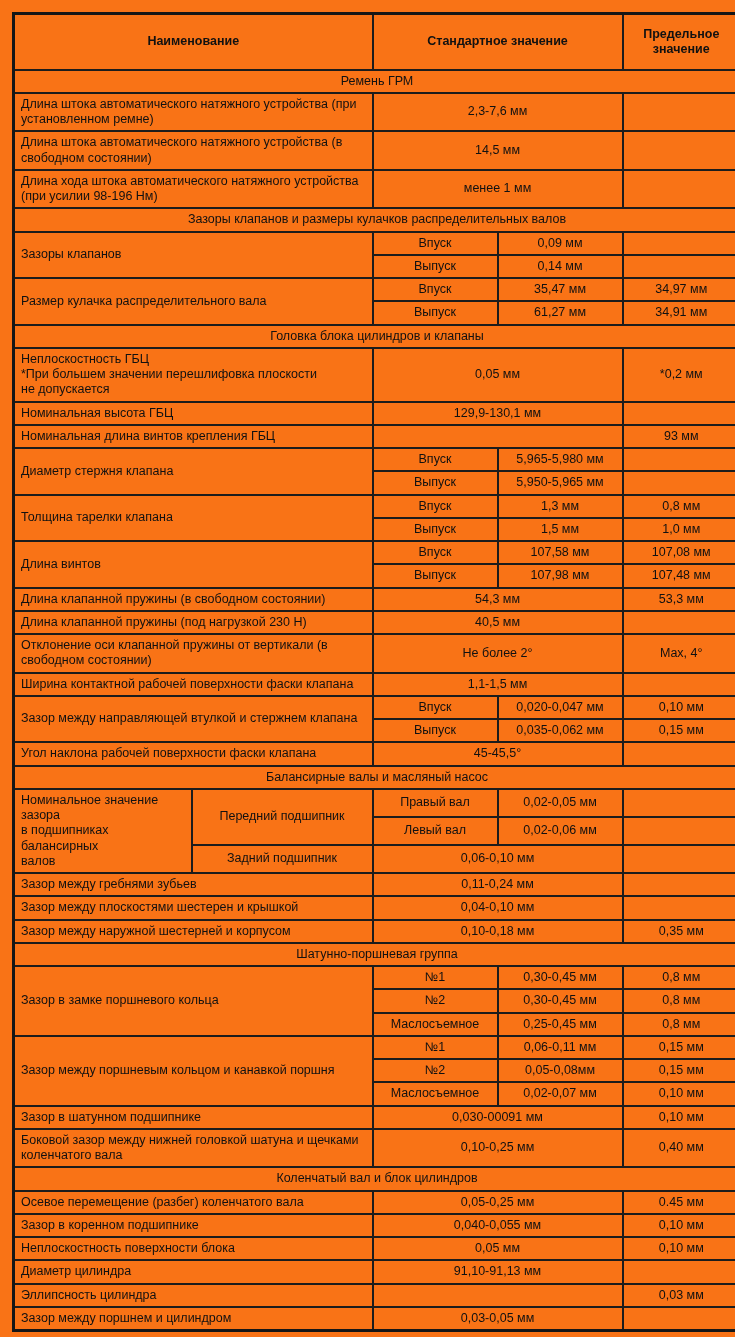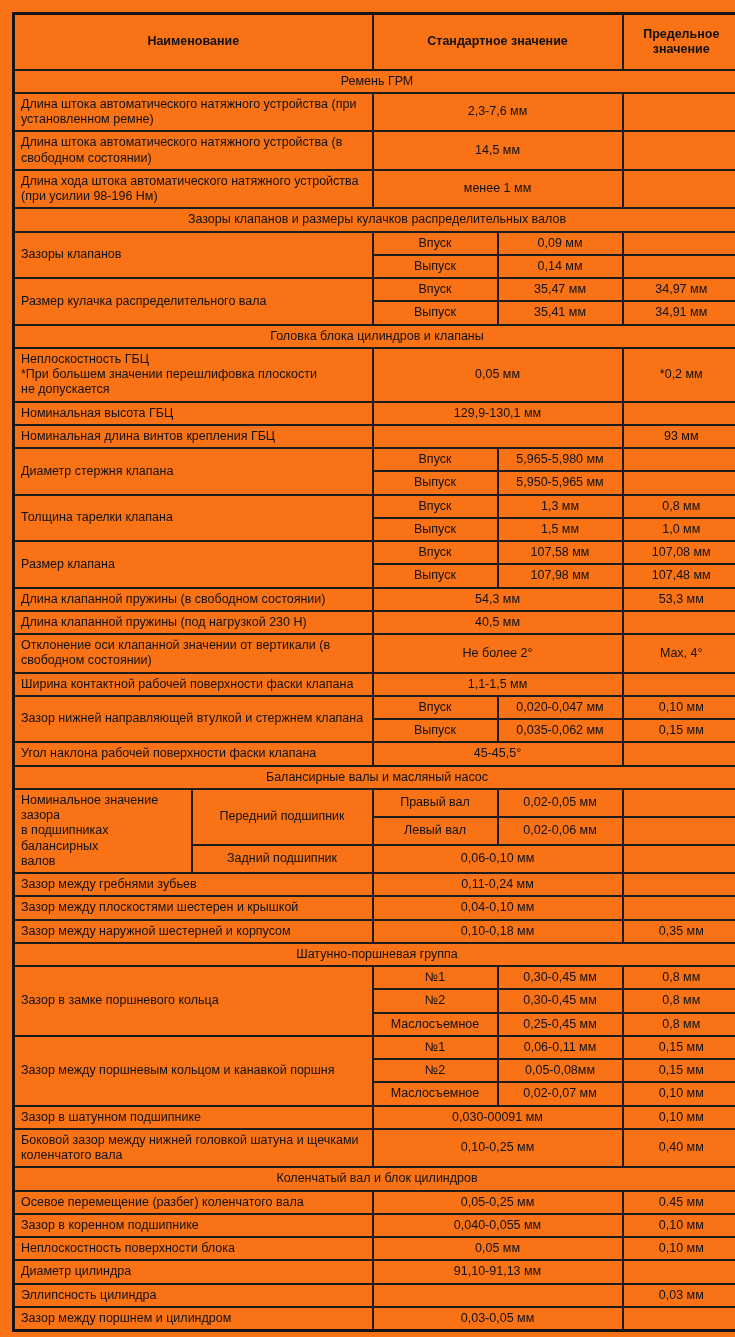--- a/index.html
+++ b/index.html
@@ -110,21 +110,21 @@
           <td class="center"></td>
         </tr>
         <tr>
           <td class="name" colspan="2" rowspan="2">Размер кулачка распределительного вала</td>
           <td class="center">Впуск</td>
           <td class="center">35,47 мм</td>
           <td class="center">34,97 мм</td>
         </tr>
         <tr>
           <td class="center">Выпуск</td>
-          <td class="center">35,41 мм</td>
+          <td class="center">61,27 мм</td>
           <td class="center">34,91 мм</td>
         </tr>
         <tr>
           <td class="section" colspan="5">Головка блока цилиндров и клапаны</td>
         </tr>
         <tr>
           <td class="name" colspan="2">Неплоскостность ГБЦ
 *При большем значении перешлифовка плоскости
 не допускается</td>
           <td class="center" colspan="2">0,05 мм</td>
@@ -156,52 +156,52 @@
           <td class="center">Впуск</td>
           <td class="center">1,3 мм</td>
           <td class="center">0,8 мм</td>
         </tr>
         <tr>
           <td class="center">Выпуск</td>
           <td class="center">1,5 мм</td>
           <td class="center">1,0 мм</td>
         </tr>
         <tr>
-          <td class="name" colspan="2" rowspan="2">Размер клапана</td>
+          <td class="name" colspan="2" rowspan="2">Длина винтов</td>
           <td class="center">Впуск</td>
           <td class="center">107,58 мм</td>
           <td class="center">107,08 мм</td>
         </tr>
         <tr>
           <td class="center">Выпуск</td>
           <td class="center">107,98 мм</td>
           <td class="center">107,48 мм</td>
         </tr>
         <tr>
           <td class="name" colspan="2">Длина клапанной пружины (в свободном состоянии)</td>
           <td class="center" colspan="2">54,3 мм</td>
           <td class="center">53,3 мм</td>
         </tr>
         <tr>
           <td class="name" colspan="2">Длина клапанной пружины (под нагрузкой 230 Н)</td>
           <td class="center" colspan="2">40,5 мм</td>
           <td class="center"></td>
         </tr>
         <tr>
-          <td class="name" colspan="2">Отклонение оси клапанной значении от вертикали (в свободном состоянии)</td>
+          <td class="name" colspan="2">Отклонение оси клапанной пружины от вертикали (в свободном состоянии)</td>
           <td class="center" colspan="2">Не более 2°</td>
           <td class="center">Max, 4°</td>
         </tr>
         <tr>
           <td class="name" colspan="2">Ширина контактной рабочей поверхности фаски клапана</td>
           <td class="center" colspan="2">1,1-1,5 мм</td>
           <td class="center"></td>
         </tr>
         <tr>
-          <td class="name" colspan="2" rowspan="2">Зазор нижней направляющей втулкой и стержнем клапана</td>
+          <td class="name" colspan="2" rowspan="2">Зазор между направляющей втулкой и стержнем клапана</td>
           <td class="center">Впуск</td>
           <td class="center">0,020-0,047 мм</td>
           <td class="center">0,10 мм</td>
         </tr>
         <tr>
           <td class="center">Выпуск</td>
           <td class="center">0,035-0,062 мм</td>
           <td class="center">0,15 мм</td>
         </tr>
         <tr>

